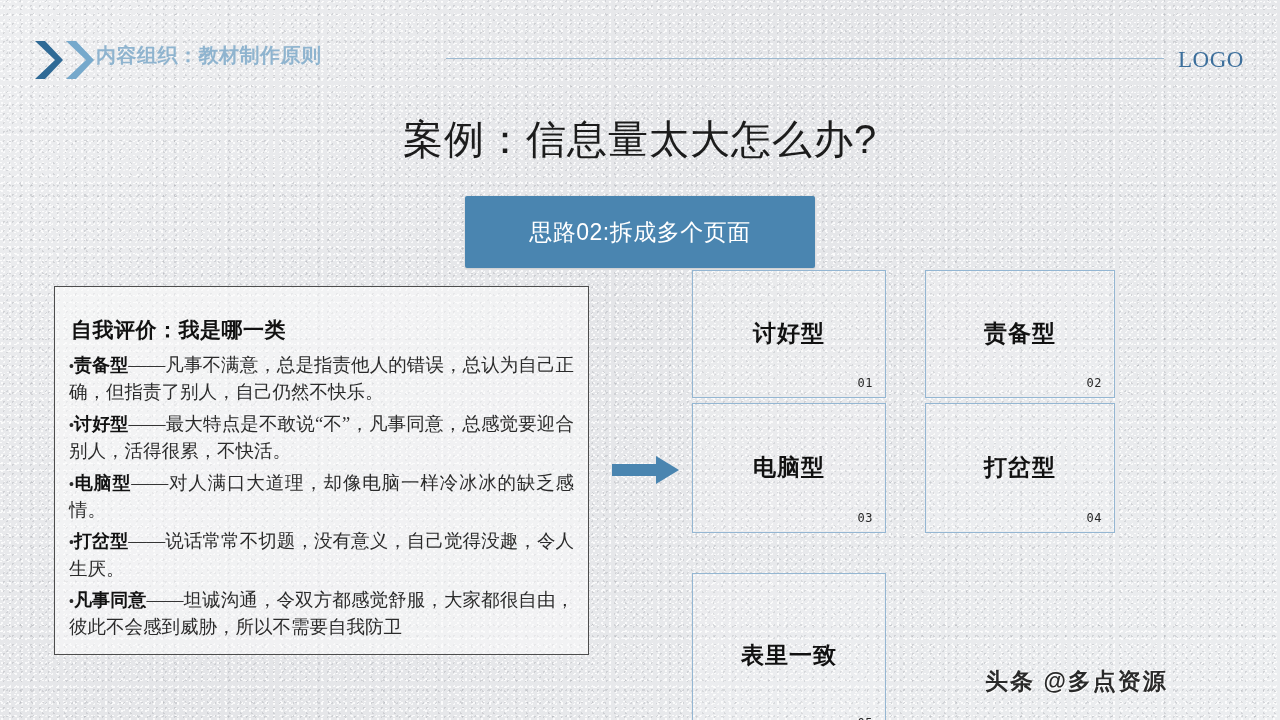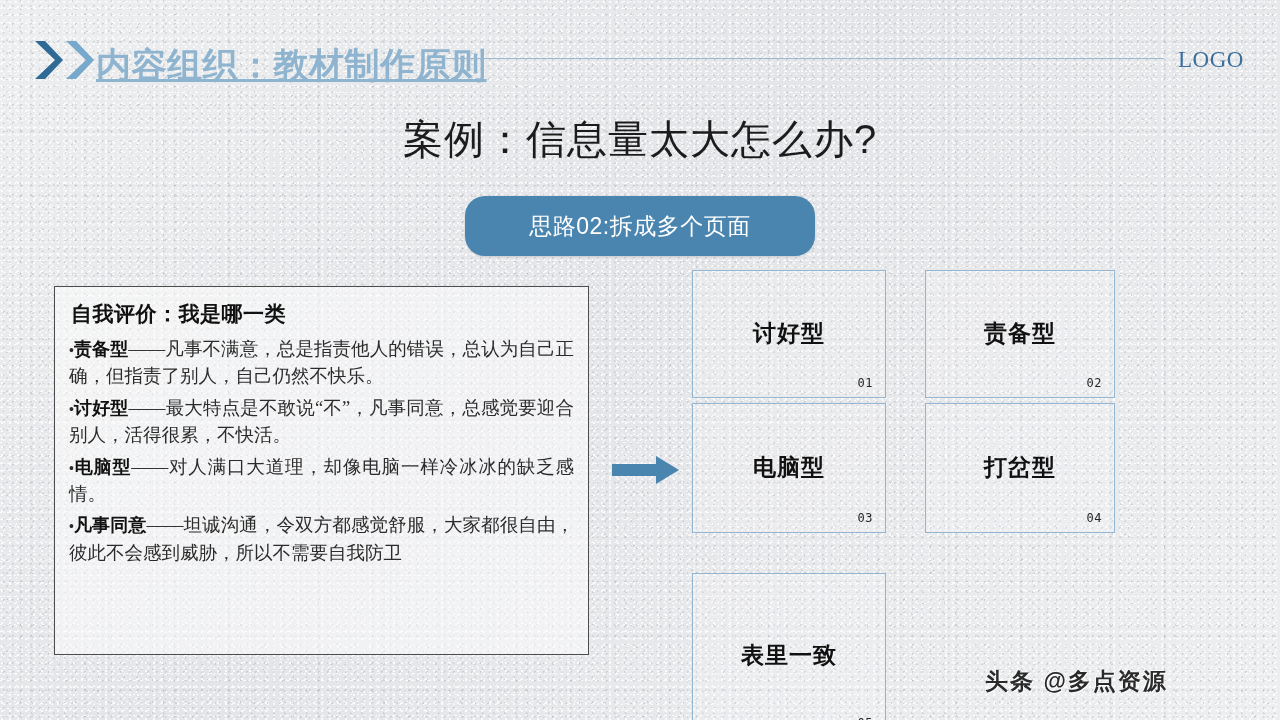--- a/index.html
+++ b/index.html
@@ -38,26 +38,25 @@
     position: absolute;
     top: 0;
     width: 30px;
     height: 42px;
   }
   .chev svg { display: block; }
   #header-title {
     position: absolute;
     left: 96px;
     top: 42px;
-    font-size: 35px;
+    font-size: 20px;
     font-weight: bold;
     color: #8fb4cf;
     letter-spacing: 0.5px;
     white-space: nowrap;
-    text-decoration: underline;
   }
   #header-rule {
     position: absolute;
     left: 446px;
     top: 58px;
     width: 718px;
     height: 0;
     border-top: 1.4px solid #9db9d0;
   }
   #logo {
@@ -82,23 +81,23 @@
     color: #1c1c1c;
     letter-spacing: 1px;
   }
 
   
   #banner {
     position: absolute;
     left: 465px;
     top: 196px;
     width: 350px;
-    height: 60px;
+    height: 72px;
     background: #4a85b0;
-    border-radius: 20px;
+    border-radius: 2px;
     display: flex;
     align-items: center;
     justify-content: center;
     box-shadow: 0 1px 2px rgba(0,0,0,0.12);
   }
   #banner-text {
     color: #ffffff;
     font-size: 23px;
     letter-spacing: 0.5px;
   }
@@ -106,21 +105,21 @@
   
   #textbox {
     position: absolute;
     left: 54px;
     top: 286px;
     width: 535px;
     height: 369px;
     border: 1.6px solid #4d4d4d;
     background: rgba(252,252,252,0.55);
     box-sizing: border-box;
-    padding: 11px 14px 0 14px;
+    padding: 27px 14px 0 14px;
   }
   #textbox-heading {
     font-size: 21px;
     font-weight: bold;
     color: #111111;
     margin: 2px 0 8px 2px;
     letter-spacing: 0.5px;
   }
   .tb-item {
     font-family: "Liberation Serif", "DejaVu Serif", serif;
@@ -224,20 +223,21 @@
   <div id="banner">
     <span id="banner-text">思路02:拆成多个页面</span>
   </div>
 
   <div id="textbox">
     <div id="textbox-heading">自我评价：我是哪一类</div>
     <div id="textbox-items">
         <div class="tb-item"><span class="tb-bullet">•</span><span class="tb-type">责备型</span><span>——</span><span>凡事不满意，总是指责他人的错误，总认为自己正确，但指责了别人，自己仍然不快乐。</span></div>
         <div class="tb-item"><span class="tb-bullet">•</span><span class="tb-type">讨好型</span><span>——</span><span>最大特点是不敢说“不”，凡事同意，总感觉要迎合别人，活得很累，不快活。</span></div>
         <div class="tb-item"><span class="tb-bullet">•</span><span class="tb-type">电脑型</span><span>——</span><span>对人满口大道理，却像电脑一样冷冰冰的缺乏感情。</span></div>
+        <div class="tb-item"><span class="tb-bullet">•</span><span class="tb-type">打岔型</span><span>——</span><span>说话常常不切题，没有意义，自己觉得没趣，令人生厌。</span></div>
         <div class="tb-item"><span class="tb-bullet">•</span><span class="tb-type">凡事同意</span><span>——</span><span>坦诚沟通，令双方都感觉舒服，大家都很自由，彼此不会感到威胁，所以不需要自我防卫</span></div>
       </div>
   </div>
 
   <div id="arrow">
     <svg width="68" height="30" viewBox="0 0 68 30">
       <path d="M0 9 L44 9 L44 1 L67 15 L44 29 L44 21 L0 21 Z" fill="#4a85b0"></path>
     </svg>
   </div>
 

